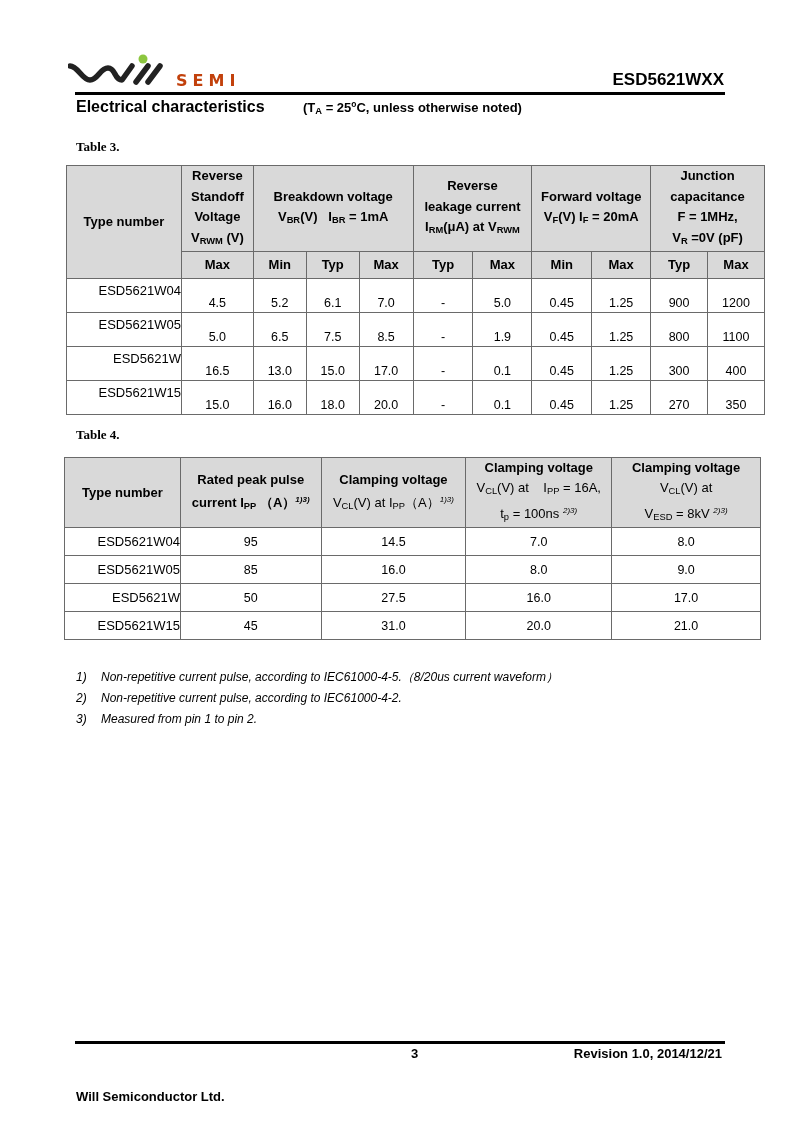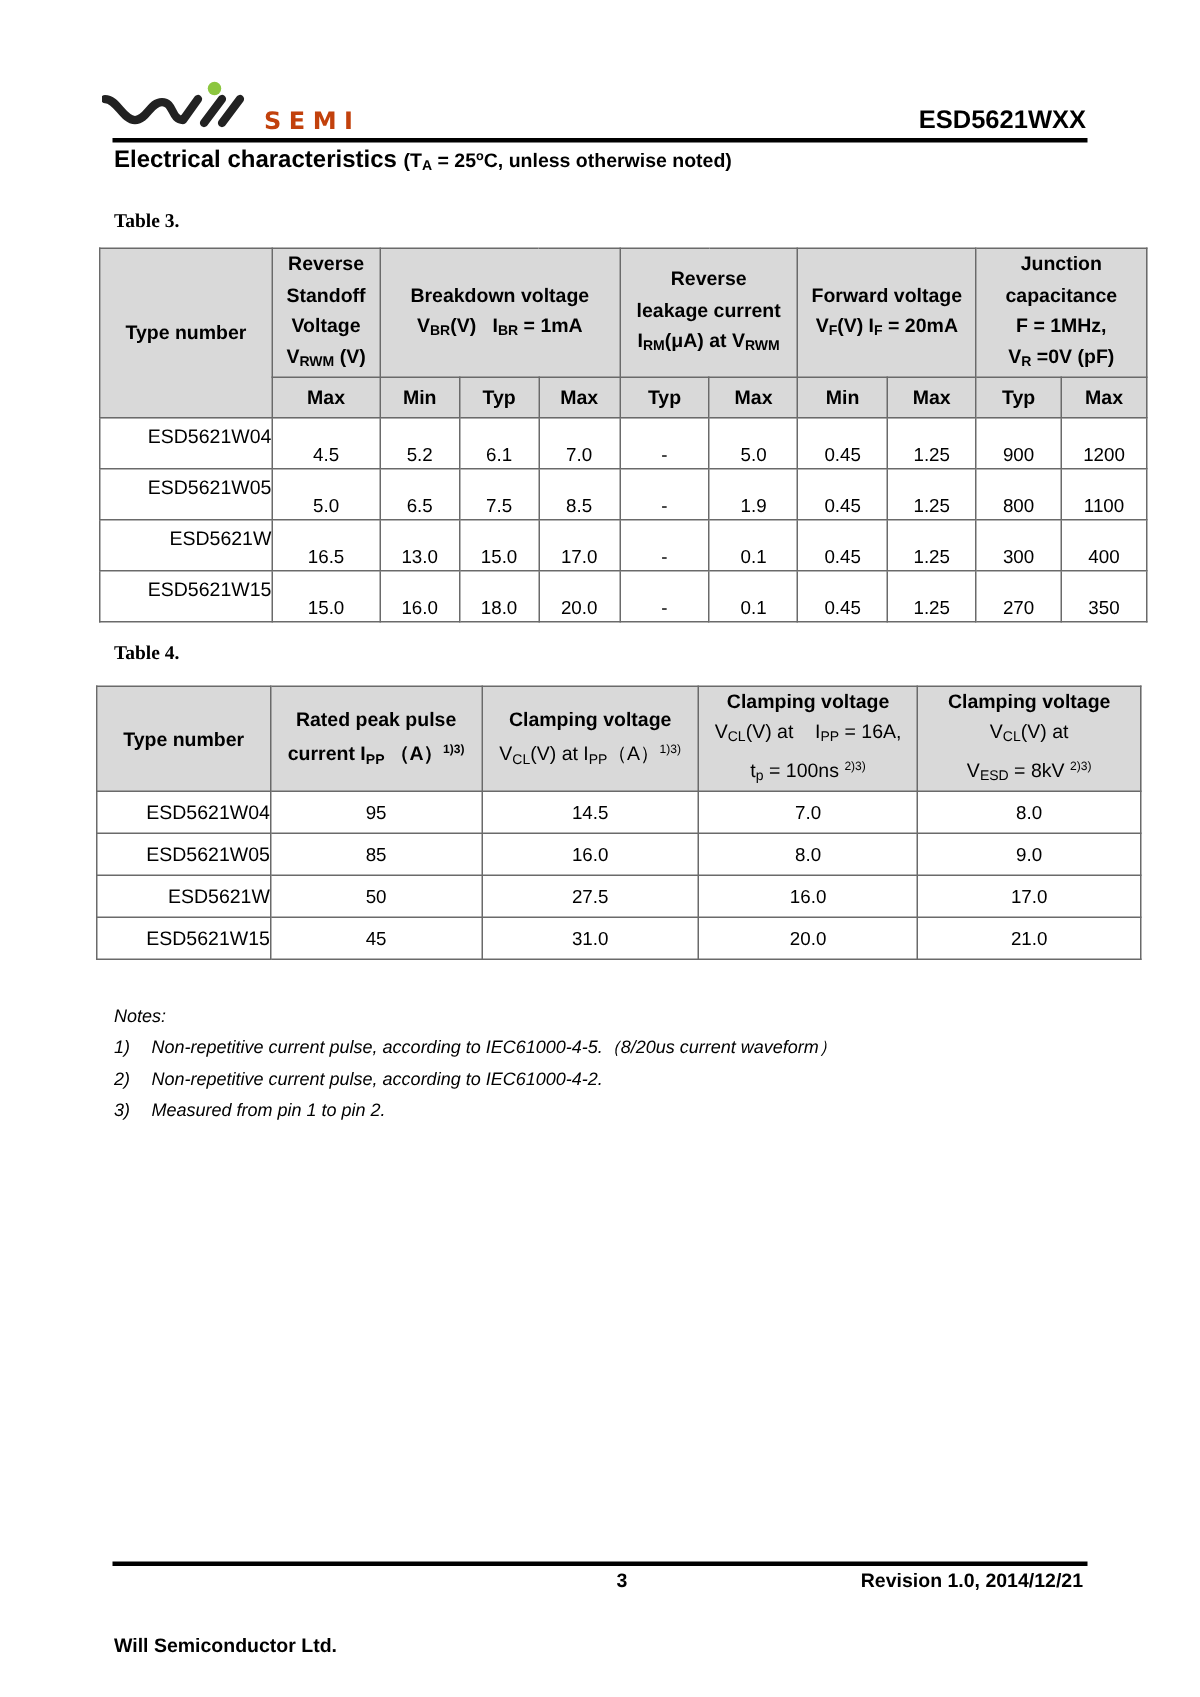--- a/index.html
+++ b/index.html
@@ -6,24 +6,24 @@
     body { width: 800px; height: 1131px; position: relative; font-family: "Liberation Sans", sans-serif; color: #000; overflow: hidden; }
 
     .logo { position: absolute; left: 68px; top: 54px; width: 190px; height: 32px; }
     .logo svg { position: absolute; left: 0; top: 0; }
     .logo-text { position: absolute; left: 108px; top: 17px; font-size: 16px; letter-spacing: 5px; font-weight: bold; color: #c2410c; font-family: "DejaVu Sans", sans-serif; }
 
     .doc-code { position: absolute; right: 76px; top: 70px; font-size: 17px; font-weight: bold; }
     .header-rule { position: absolute; left: 75px; top: 92px; width: 650px; height: 3px; background: #000; }
 
     .section-title { position: absolute; left: 76px; top: 98px; font-size: 16px; font-weight: bold; white-space: nowrap; }
-    .section-title .cond { font-size: 13px; }
+    .section-title .cond { font-size: 13px; margin-left: 34px; }
     .sub { font-size: 0.72em; vertical-align: -0.25em; }
     .sup { font-size: 0.65em; vertical-align: 0.55em; }
-    .sup-i { font-size: 0.62em; vertical-align: 0.6em; }
+    .sup-i { font-size: 0.62em; vertical-align: 0.6em; font-style: italic; }
 
     .table-label { position: absolute; font-family: "Liberation Serif", serif; font-weight: bold; font-size: 13px; }
 
     table { position: absolute; border-collapse: collapse; font-size: 13px; }
     table td, table th { border: 1px solid #6a6a6a; text-align: center; padding: 0; }
     th { background: #d9d9d9; font-weight: bold; line-height: 20.5px; }
     td { height: 27px; vertical-align: bottom; padding-bottom: 2px !important; font-size: 12.5px; }
     td.type { text-align: right; padding-left: 6px !important; vertical-align: top; padding-top: 4px !important; font-size: 13px; }
 
     #t3 { left: 66px; top: 165px; width: 699px; }
@@ -230,21 +230,20 @@
         <td class="type">ESD5621W15</td>
         <td>45</td>
         <td>31.0</td>
         <td>20.0</td>
         <td>21.0</td>
       </tr>
     </tbody>
 </table>
 
 <div class="notes">
-  <div class="nline">Notes:</div>
   <div id="notes-list">
       <div class="nline">
         <span class="num">1)</span>
         <span>Non-repetitive current pulse, according to IEC61000-4-5.（8/20us current waveform）</span>
       </div>
       <div class="nline">
         <span class="num">2)</span>
         <span>Non-repetitive current pulse, according to IEC61000-4-2.</span>
       </div>
       <div class="nline">

